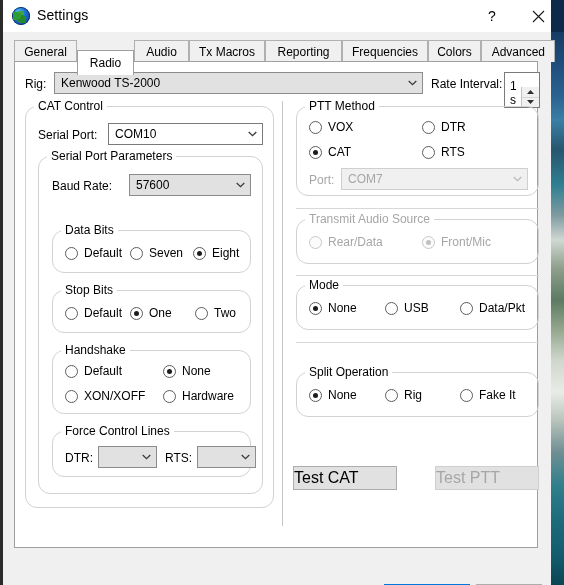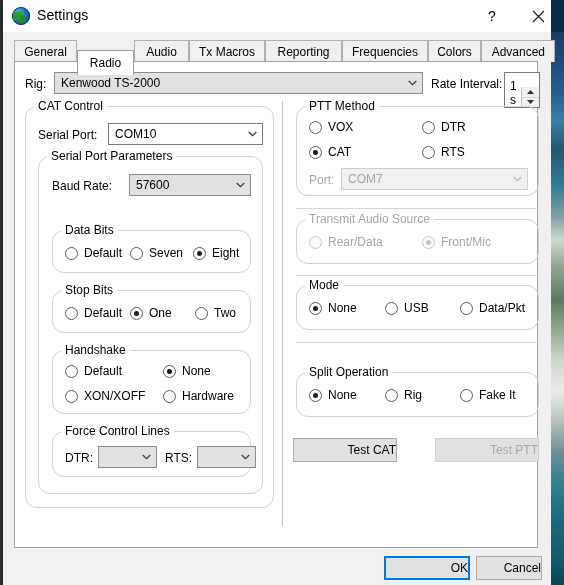--- a/index.html
+++ b/index.html
@@ -150,22 +150,22 @@
   .radio.disabled .rlabel{color:#a6a6a6;}
 
   
   .hsep{position:absolute;height:1px;background:#d8d8d8;}
   .vsep{position:absolute;width:1px;background:#c6c6c6;}
 
   
   .btn{
     position:absolute;box-sizing:border-box;
     background:#e1e1e1;border:1px solid #adadad;
-    display:flex;align-items:center;justify-content:flex-end;
-    font-size:12px;color:#000;cursor:default;
+    display:flex;align-items:center;justify-content:flex-start;
+    font-size:16px;color:#000;cursor:default;margin-top:28px;
   }
   .btn.disabled{color:#a6a6a6;border-color:#cfcfcf;background:#e1e1e1;}
   .btn.focus{border:2px solid #0078d7;background:#e1e1e1;}
 
   .footer-sep{position:absolute;left:0;top:548px;width:548px;height:1px;background:#f0f0f0;}
 </style>
 </head>
 <body>
 
 <div id="root">

